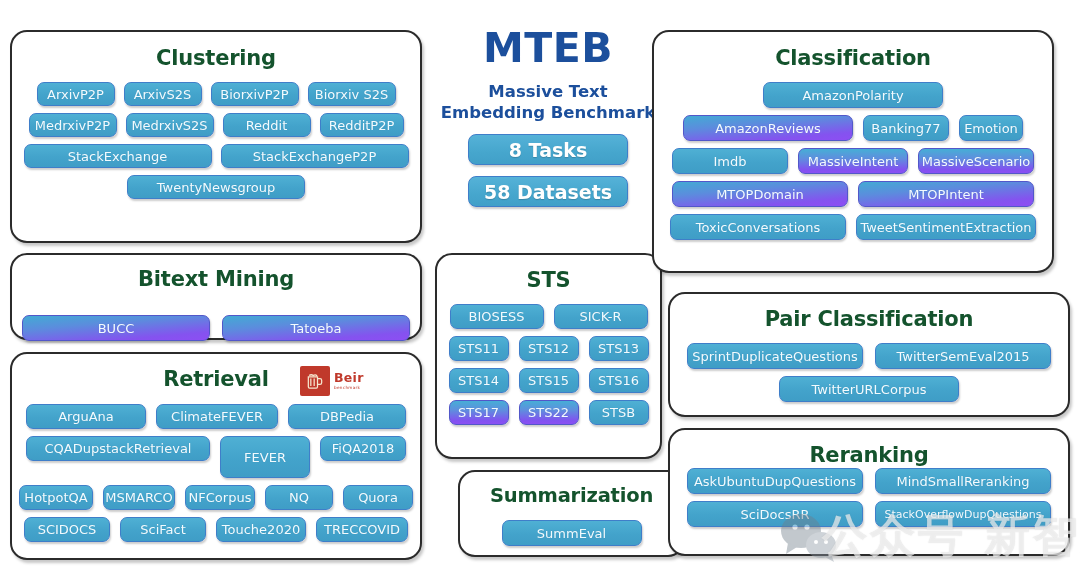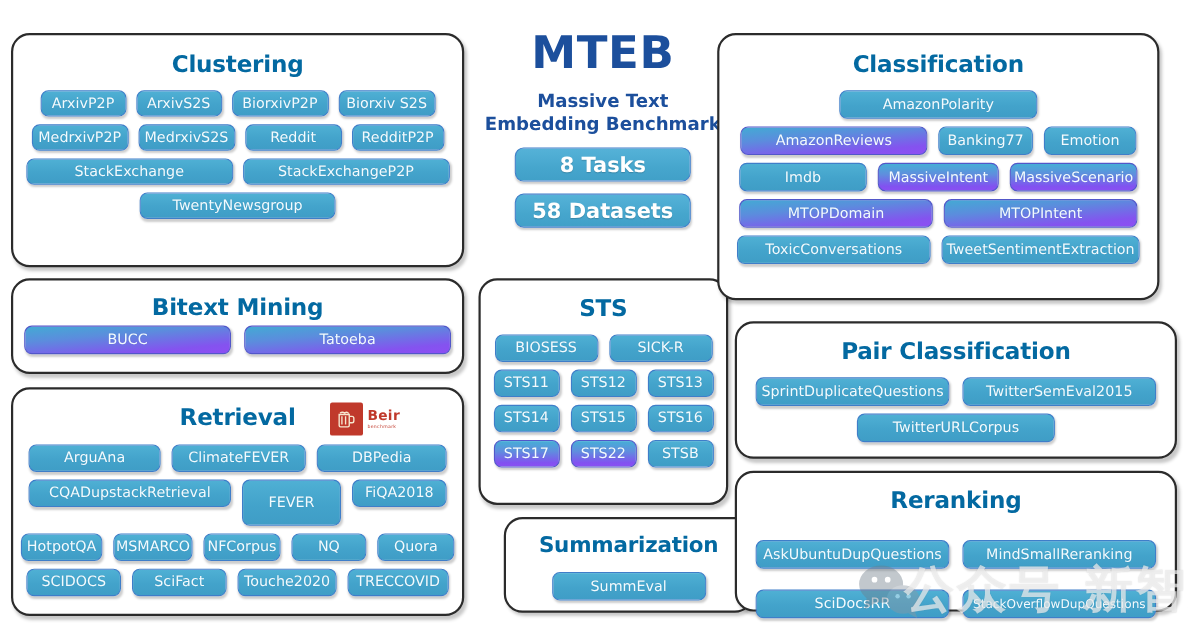--- a/index.html
+++ b/index.html
@@ -19,21 +19,21 @@
   .panel {
     position: absolute;
     background: #ffffff;
     border: 2px solid #2b2b2b;
     border-radius: 17px;
     box-shadow: 2px 3px 3px rgba(0,0,0,0.22);
   }
   .panel-title {
     text-align: center;
     font-weight: bold;
-    color: #0369a1;
+    color: #14532d;
     letter-spacing: -0.2px;
     white-space: nowrap;
   }
   .title-22 { font-size: 21px; }
   .title-20 { font-size: 19.5px; }
 
   .rows { display: flex; flex-direction: column; }
   .row  { display: flex; justify-content: center; }
 
   
@@ -137,21 +137,21 @@
           <div class="chip solid" style="width: 188px; height: 24px;">StackExchangeP2P</div>
         </div>
         <div class="row" style="gap: 9px;">
           <div class="chip solid" style="width: 178px; height: 24px;">TwentyNewsgroup</div>
         </div>
       </div>
   </div>
 
   <div class="panel" style="left:10px; top:253px; width:412px; height:87px;">
     <div class="panel-title title-22" style="margin-top:12px;">Bitext Mining</div>
-    <div class="rows" style="margin-top:5px; gap:7px;">
+    <div class="rows" style="margin-top:24px; gap:7px;">
         <div class="row" style="gap: 12px;">
           <div class="chip gradh" style="width: 188px; height: 26px;">BUCC</div>
           <div class="chip gradh" style="width: 188px; height: 26px;">Tatoeba</div>
         </div>
       </div>
   </div>
 
   <div class="panel" style="left:10px; top:352px; width:412px; height:208px;">
     <div class="panel-title title-22" style="margin-top:13px;">Retrieval</div>
 
@@ -245,21 +245,21 @@
 
   <div class="panel" style="left:652px; top:30px; width:402px; height:243px;">
     <div class="panel-title title-22" style="margin-top:14px;">Classification</div>
     <div class="rows" style="margin-top:12px; gap:7px;">
         <div class="row" style="gap: 10px;">
           <div class="chip solid" style="width: 180px; height: 26px;">AmazonPolarity</div>
         </div>
         <div class="row" style="gap: 10px;">
           <div class="chip gradh" style="width: 170px; height: 26px;">AmazonReviews</div>
           <div class="chip solid" style="width: 86px; height: 26px;">Banking77</div>
-          <div class="chip solid" style="width: 84px; height: 26px;">Emotion</div>
+          <div class="chip solid" style="width: 64px; height: 26px;">Emotion</div>
         </div>
         <div class="row" style="gap: 10px;">
           <div class="chip solid" style="width: 116px; height: 26px;">Imdb</div>
           <div class="chip grad" style="width: 110px; height: 26px;">MassiveIntent</div>
           <div class="chip grad" style="width: 116px; height: 26px;">MassiveScenario</div>
         </div>
         <div class="row" style="gap: 10px;">
           <div class="chip gradh" style="width: 176px; height: 26px;">MTOPDomain</div>
           <div class="chip gradh" style="width: 176px; height: 26px;">MTOPIntent</div>
         </div>
@@ -278,21 +278,21 @@
           <div class="chip solid" style="width: 176px; height: 26px;">TwitterSemEval2015</div>
         </div>
         <div class="row" style="gap: 12px;">
           <div class="chip solid" style="width: 180px; height: 26px;">TwitterURLCorpus</div>
         </div>
       </div>
   </div>
 
   <div class="panel" style="left:668px; top:428px; width:402px; height:128px;">
     <div class="panel-title title-22" style="margin-top:13px;">Reranking</div>
-    <div class="rows" style="margin-top:24px; gap:19px;">
+    <div class="rows" style="margin-top:1px; gap:7px;">
         <div class="row" style="gap: 12px;">
           <div class="chip solid" style="width: 176px; height: 26px;">AskUbuntuDupQuestions</div>
           <div class="chip solid" style="width: 176px; height: 26px;">MindSmallReranking</div>
         </div>
         <div class="row" style="gap: 12px;">
           <div class="chip solid" style="width: 176px; height: 26px;">SciDocsRR</div>
           <div class="chip solid" style="width: 176px; height: 26px; font-size: 11px;">StackOverflowDupQuestions</div>
         </div>
       </div>
   </div>

